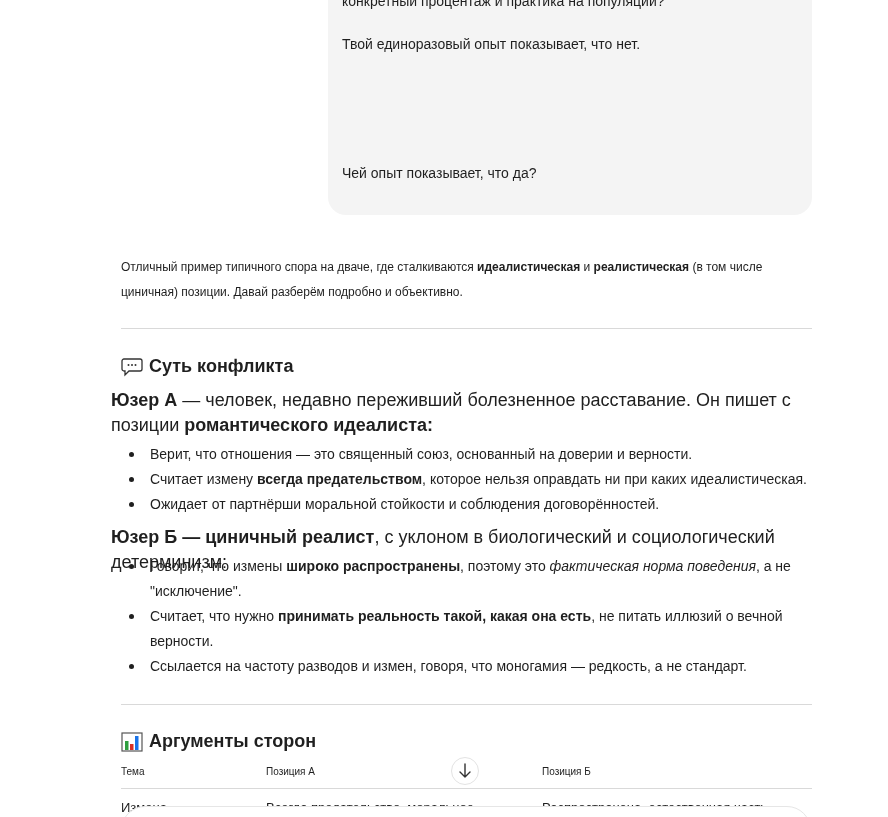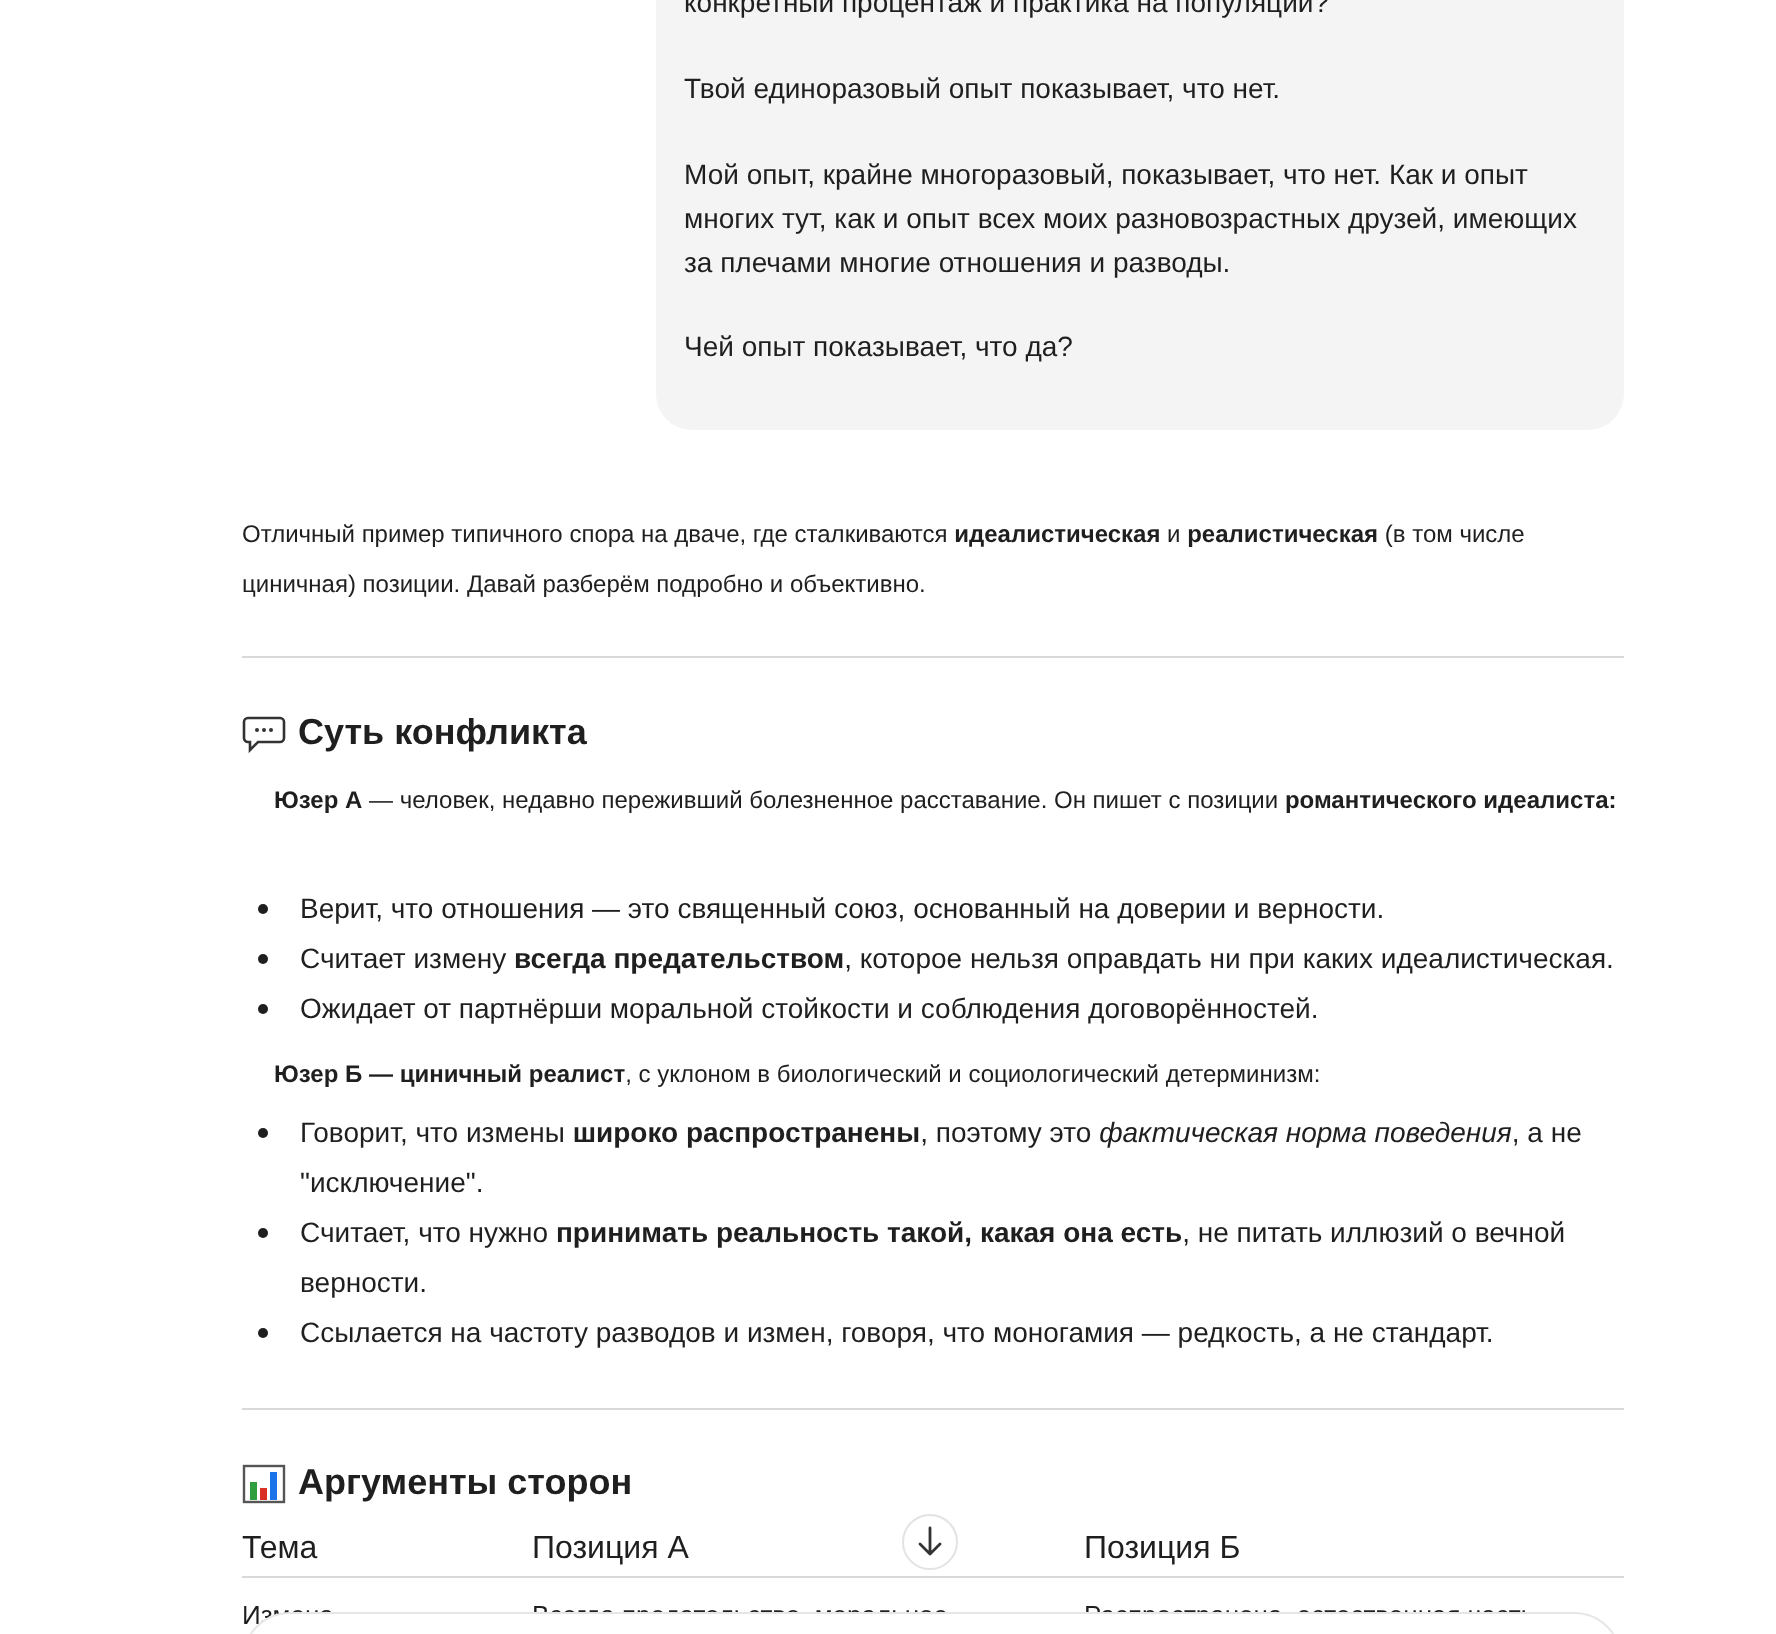--- a/index.html
+++ b/index.html
@@ -80,23 +80,23 @@
   .h2 { top: 731px; }
   .icon-box {
     display: inline-block;
     width: 22px;
     height: 20px;
     position: relative;
   }
 
   .para {
     position: absolute;
-    left: 137px;
-    width: 691px;
-    font-size: 12px;
+    left: 111px;
+    width: 691px;
+    font-size: 18px;
     line-height: 25px;
     margin: 0;
   }
   .pa { top: 388px; }
   .pb { top: 525px; }
 
   ul.bullets {
     position: absolute;
     left: 121px;
     width: 691px;
@@ -123,21 +123,21 @@
   .la { top: 442px; }
   .lb { top: 554px; }
 
   
   .table-head {
     position: absolute;
     top: 762px;
     left: 121px;
     width: 691px;
     height: 26px;
-    font-size: 16px;
+    font-size: 10px;
     border-bottom: 1px solid #d9d9d9;
   }
   .th {
     position: absolute;
     top: 4px;
   }
   .th0 { left: 0; }
   .th1 { left: 145px; }
   .th2 { left: 421px; }
   .table-row {
@@ -186,21 +186,20 @@
   }
 </style>
 </head>
 <body>
 
 <div class="page">
 
   <div class="user-bubble">
     <p class="ub-p0">конкретный процентаж и практика на популяции?</p>
     <p class="ub-p1">Твой единоразовый опыт показывает, что нет.</p>
-    <p class="ub-p2">Мой опыт, крайне многоразовый, показывает, что нет. Как и опыт многих тут, как и опыт всех моих разновозрастных друзей, имеющих за плечами многие отношения и разводы.</p>
     <p class="ub-p3">Чей опыт показывает, что да?</p>
   </div>
 
   <p class="assistant intro"><span>Отличный пример типичного спора на дваче, где сталкиваются </span><b>идеалистическая</b><span> и </span><b>реалистическая</b><span> (в том числе циничная) позиции. Давай разберём подробно и объективно.</span></p>
 
   <div class="divider div1"></div>
 
   <div class="section-heading h1">
     <span class="icon-box">
       <svg width="22" height="20" viewBox="0 0 22 20">

